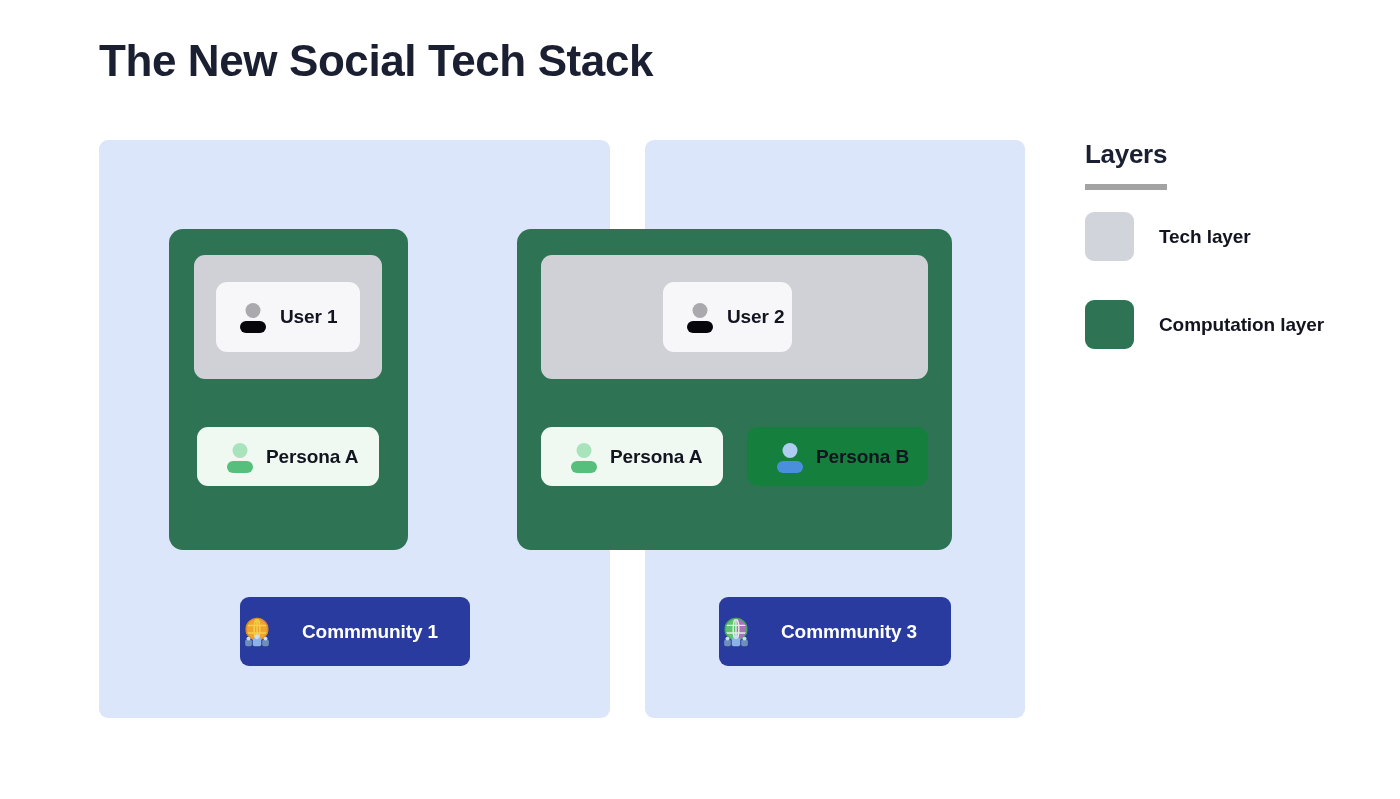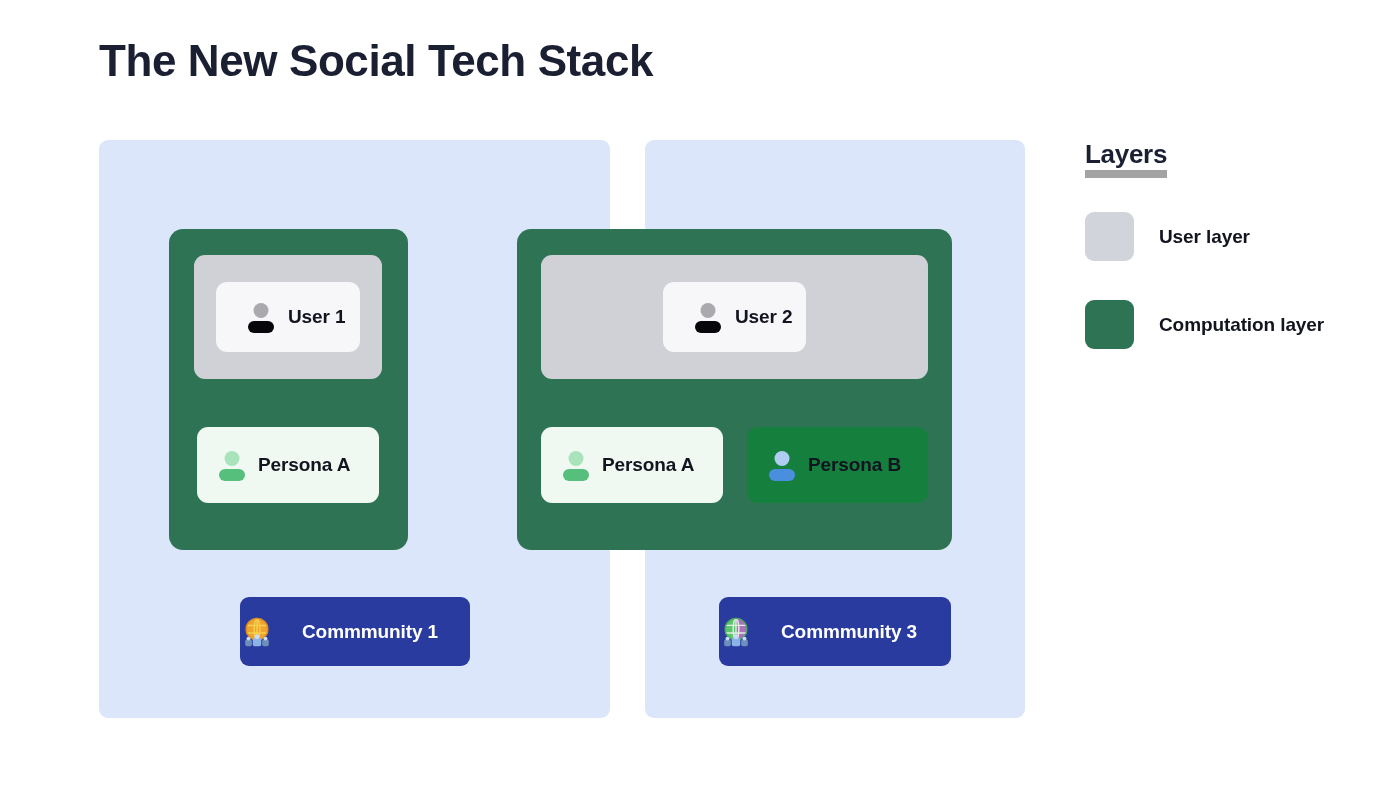--- a/index.html
+++ b/index.html
@@ -59,24 +59,24 @@
   #gray-right { left: 541px; top: 255px; width: 387px; height: 124px; }
 
   
   .user-card {
     position: absolute;
     background: #f7f7f9;
     border-radius: 11px;
     display: flex;
     align-items: center;
     gap: 14px;
-    padding-left: 32px;
+    padding-left: 24px;
   }
   #user-card-1 { left: 216px; top: 282px; width: 144px; height: 70px; }
-  #user-card-2 { left: 663px; top: 282px; width: 143px; height: 70px; }
+  #user-card-2 { left: 663px; top: 282px; width: 129px; height: 70px; }
 
   .user-card .label {
     font-size: 19px;
     font-weight: 700;
     color: #12141f;
     letter-spacing: -0.1px;
     white-space: nowrap;
   }
 
   
@@ -131,22 +131,22 @@
     white-space: nowrap;
   }
 
   
   .persona-card {
     position: absolute;
     border-radius: 11px;
     display: flex;
     align-items: center;
     gap: 13px;
-    padding-left: 22px;
-    height: 76px;
+    padding-left: 30px;
+    height: 59px;
   }
   .persona-card .label {
     font-size: 19px;
     font-weight: 700;
     color: #12141f;
     letter-spacing: -0.1px;
     white-space: nowrap;
   }
   .persona-green { background: #eff9f1; }
   .persona-blue  { background: #15803d; }
@@ -180,23 +180,23 @@
   .globe-icon { width: 34px; height: 34px; flex: none; display: block; }
 
   
   #legend { position: absolute; left: 1085px; top: 140px; width: 300px; }
 
   #legend-title {
     font-size: 26px;
     font-weight: 800;
     color: #1b1f32;
     letter-spacing: -0.3px;
-    border-bottom: 8px solid #a3a3a3;
+    border-bottom: 6px solid #a3a3a3;
     display: inline-block;
-    padding-bottom: 1px;
+    padding-bottom: 15px;
     line-height: 1.1;
   }
 
   .legend-row {
     position: absolute;
     left: 0;
     display: flex;
     align-items: center;
     gap: 25px;
   }
@@ -310,21 +310,21 @@
       <circle cx="27" cy="25" r="2.1" fill="#c9dcf5"></circle>
     </svg>
     <span class="label">Commmunity 3</span>
   </div>
 
   <div id="legend">
     <div id="legend-title">Layers</div>
 
     <div class="legend-row" id="legend-row-0">
       <span class="legend-swatch" style="background:#d1d4da"></span>
-      <span class="legend-label">User layer</span>
+      <span class="legend-label">Tech layer</span>
     </div>
 
     <div class="legend-row" id="legend-row-1">
       <span class="legend-swatch" style="background:#2f7355"></span>
       <span class="legend-label">Computation layer</span>
     </div>
   </div>
 
 </div>
 

